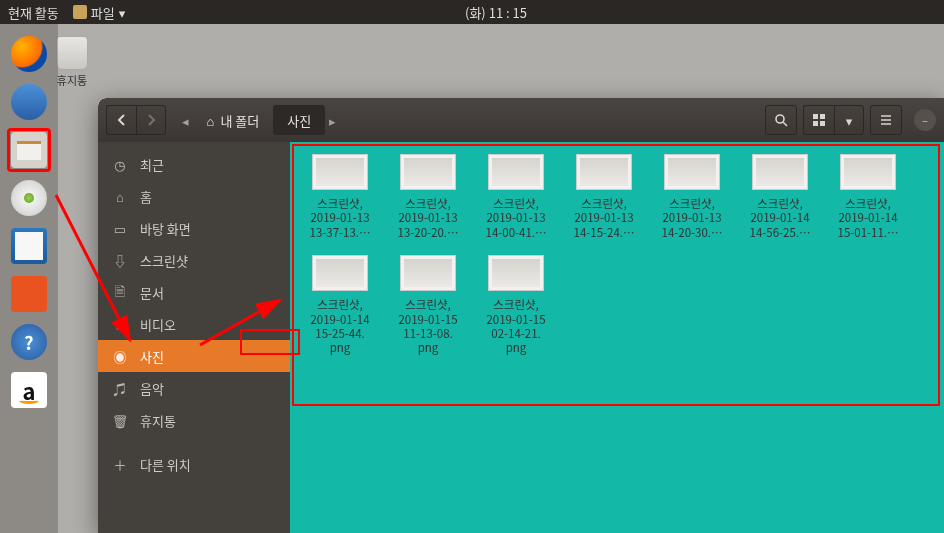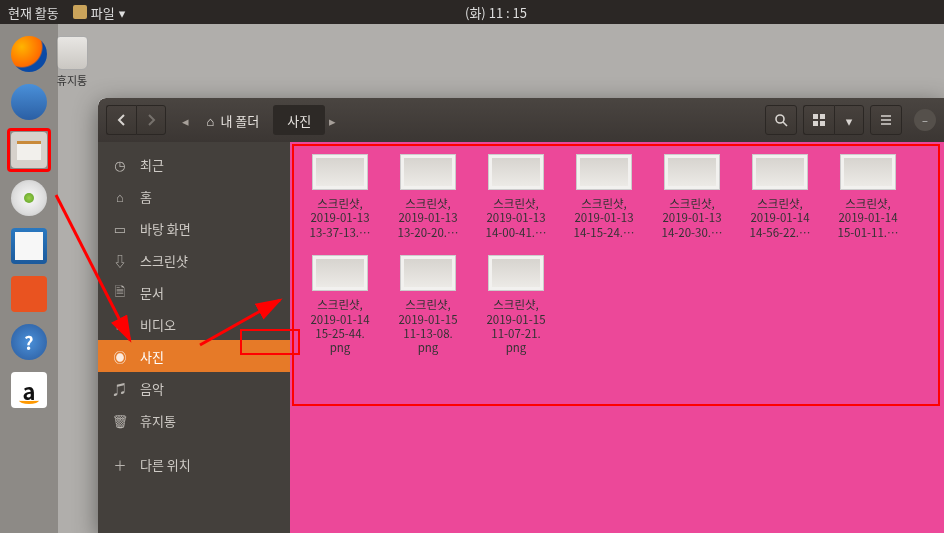--- a/index.html
+++ b/index.html
@@ -101,21 +101,21 @@
 .side-item {
   height: 32px; display:flex; align-items:center; gap:12px;
   padding: 0 14px;
 }
 .side-item.active { background:#e67a28; color:#fff; }
 .side-item .icn { width:16px; text-align:center; opacity:0.85; }
 .side-highlight { position:absolute; left:240px; top:329px; width:60px; height:26px; border:2px solid #ff0000; pointer-events:none; z-index:50; }
 
 
 .content {
-  flex:1; background:#ec4899; position:relative; padding:8px 10px;
+  flex:1; background:#14b8a6; position:relative; padding:8px 10px;
   overflow:auto;
 }
 .content-highlight { position:absolute; inset:2px 0 0 2px; right:4px; height:262px; border:2px solid #ff0000; pointer-events:none; }
 .files-grid { display:flex; flex-wrap:wrap; gap:8px; align-content:flex-start; }
 .file {
   width: 80px; display:flex; flex-direction:column; align-items:center;
   text-align:center; font-size:11.5px; line-height:1.25; color:#333;
   padding:4px 0;
 }
 .thumb {
@@ -301,21 +301,21 @@
           <div class="file">
             <div class="thumb"></div>
             <div>스크린샷,</div>
             <div>2019-01-13</div>
             <div>14-20-30.…</div>
           </div>
           <div class="file">
             <div class="thumb"></div>
             <div>스크린샷,</div>
             <div>2019-01-14</div>
-            <div>14-56-22.…</div>
+            <div>14-56-25.…</div>
           </div>
           <div class="file">
             <div class="thumb"></div>
             <div>스크린샷,</div>
             <div>2019-01-14</div>
             <div>15-01-11.…</div>
           </div>
           <div class="file">
             <div class="thumb"></div>
             <div>스크린샷,</div>
@@ -327,21 +327,21 @@
             <div class="thumb"></div>
             <div>스크린샷,</div>
             <div>2019-01-15</div>
             <div>11-13-08.</div>
             <div>png</div>
           </div>
           <div class="file">
             <div class="thumb"></div>
             <div>스크린샷,</div>
             <div>2019-01-15</div>
-            <div>11-07-21.</div>
+            <div>02-14-21.</div>
             <div>png</div>
           </div>
         </div>
     </div>
   </div>
 </div>
 
 <div class="side-highlight"></div>
 
 <svg class="arrow-layer" width="944" height="533">

